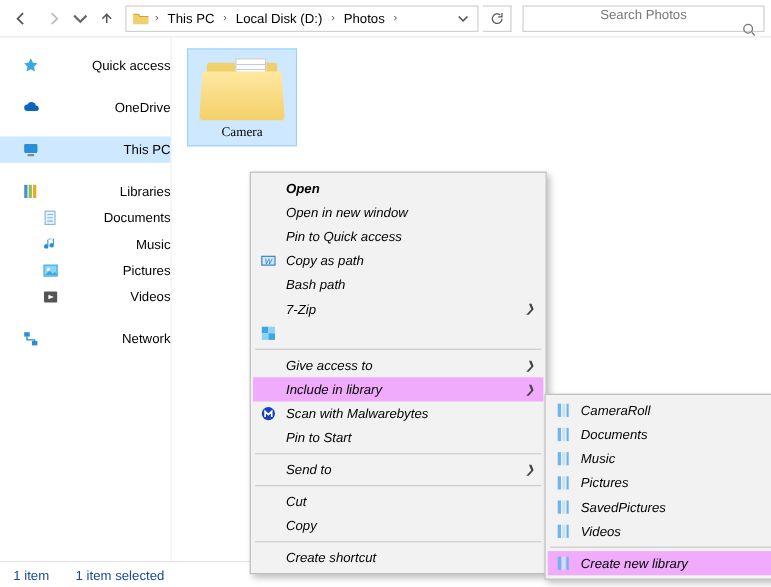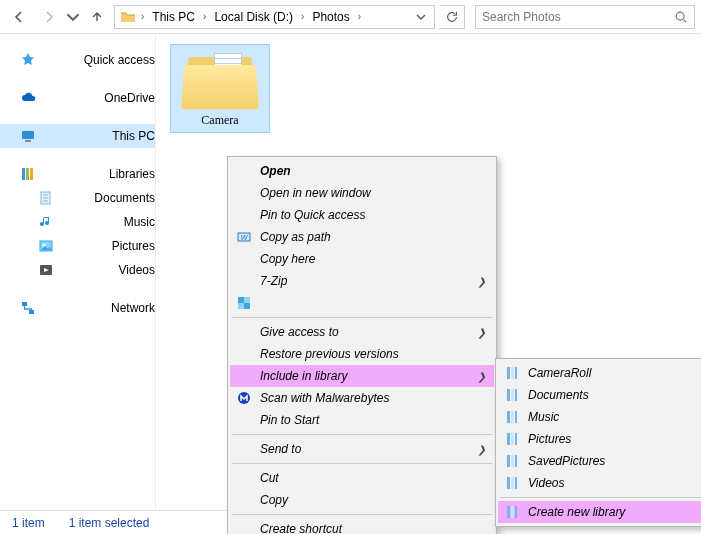--- a/index.html
+++ b/index.html
@@ -61,20 +61,21 @@
     color:#555;
   }
   .search-box {
     width: 220px;
     height:24px;
     border:1px solid #ccc;
     margin-left:6px;
     display:flex;align-items:center;
     padding:0 6px;
     color:#777;
+    flex-direction:column;
   }
   .search-box .sicon { margin-left:auto; color:#777;}
   
   .main {
     display: flex;
     height: calc(100% - 34px - 24px);
   }
   .sidebar {
     width: 156px;
     border-right:1px solid #eee;
@@ -351,44 +352,41 @@
     <div class="mi">
       <span class="mi-icon">
         <svg width="16" height="16" viewBox="0 0 16 16">
           <rect x="2" y="4" width="12" height="8" fill="#cfe6fb" stroke="#2b7dc4"></rect>
           <text x="8" y="11" font-size="7" text-anchor="middle" fill="#2b7dc4">W</text>
         </svg>
       </span>
       <span>Copy as path</span>
     </div>
     <div class="mi">
-      <span>Copy here</span>
+      <span>Bash path</span>
     </div>
     <div class="mi">
       <span>7-Zip</span>
       <span class="arrow">❯</span>
     </div>
     <div class="mi">
       <span class="mi-icon">
         <svg width="16" height="16" viewBox="0 0 16 16">
           <rect x="2" y="2" width="6" height="6" fill="#3ba7e4"></rect>
           <rect x="8" y="2" width="6" height="6" fill="#8bd4f7"></rect>
           <rect x="2" y="8" width="6" height="6" fill="#8bd4f7"></rect>
           <rect x="8" y="8" width="6" height="6" fill="#3ba7e4"></rect>
         </svg>
       </span>
     </div>
     <div class="sep"></div>
     <div class="mi">
       <span>Give access to</span>
       <span class="arrow">❯</span>
     </div>
-    <div class="mi">
-      <span>Restore previous versions</span>
-    </div>
     <div class="mi hi">
       <span>Include in library</span>
       <span class="arrow">❯</span>
     </div>
     <div class="mi">
       <span class="mi-icon">
         <svg width="16" height="16" viewBox="0 0 16 16">
           <circle cx="8" cy="8" r="6" fill="#1a3fbf"></circle>
           <path d="M5 11V6l3 3 3-3v5" stroke="#fff" stroke-width="1.5" fill="none"></path>
         </svg>

